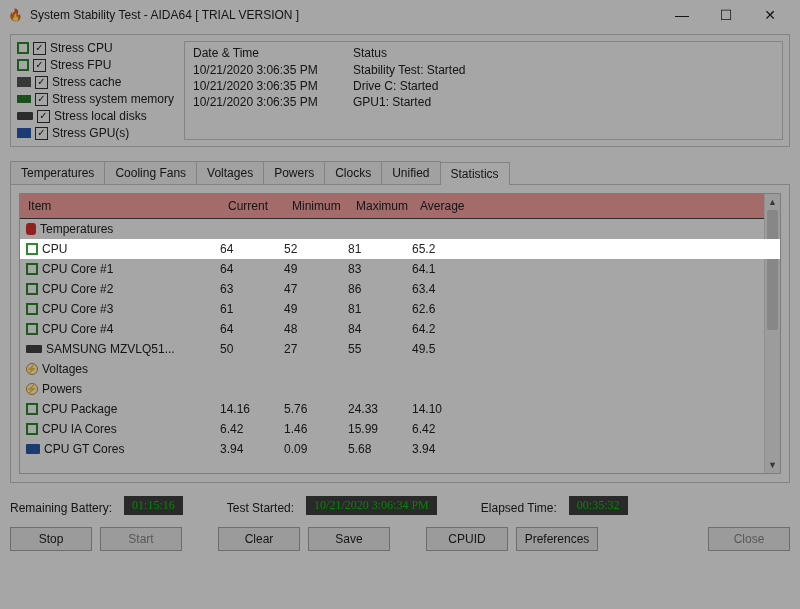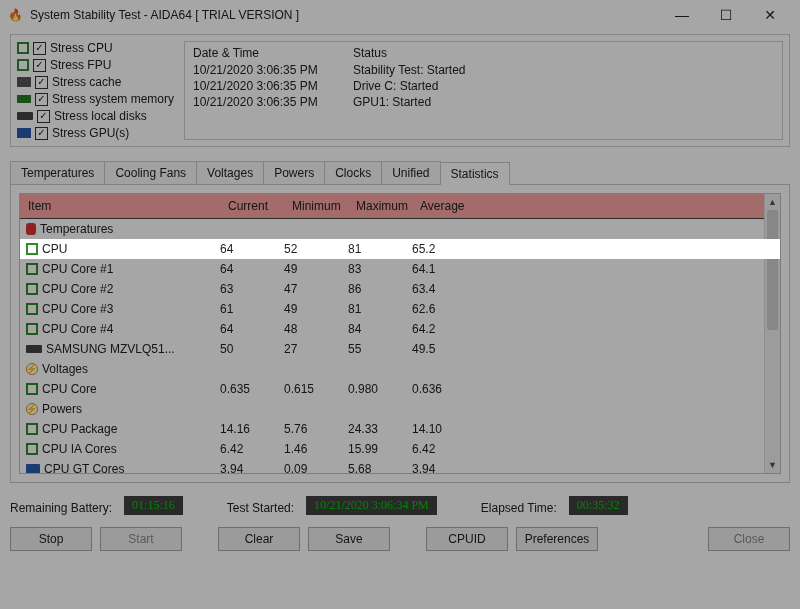--- a/index.html
+++ b/index.html
@@ -205,30 +205,20 @@
             <div class="c-num">55</div>
             <div class="c-num">49.5</div>
           </div>
 
         <div class="row group-row">
             <div class="c-item">
               <span class="icon-volt">⚡</span>
               <span>Voltages</span>
             </div>
           </div>
-        <div class="row sub">
-            <div class="c-item">
-              <span class="icon-stop"></span>
-              <span>CPU Core</span>
-            </div>
-            <div class="c-num">0.635</div>
-            <div class="c-num">0.615</div>
-            <div class="c-num">0.980</div>
-            <div class="c-num">0.636</div>
-          </div>
 
         <div class="row group-row">
             <div class="c-item">
               <span class="icon-volt">⚡</span>
               <span>Powers</span>
             </div>
           </div>
         <div class="row sub">
             <div class="c-item">
               <span class="icon-stop"></span>

